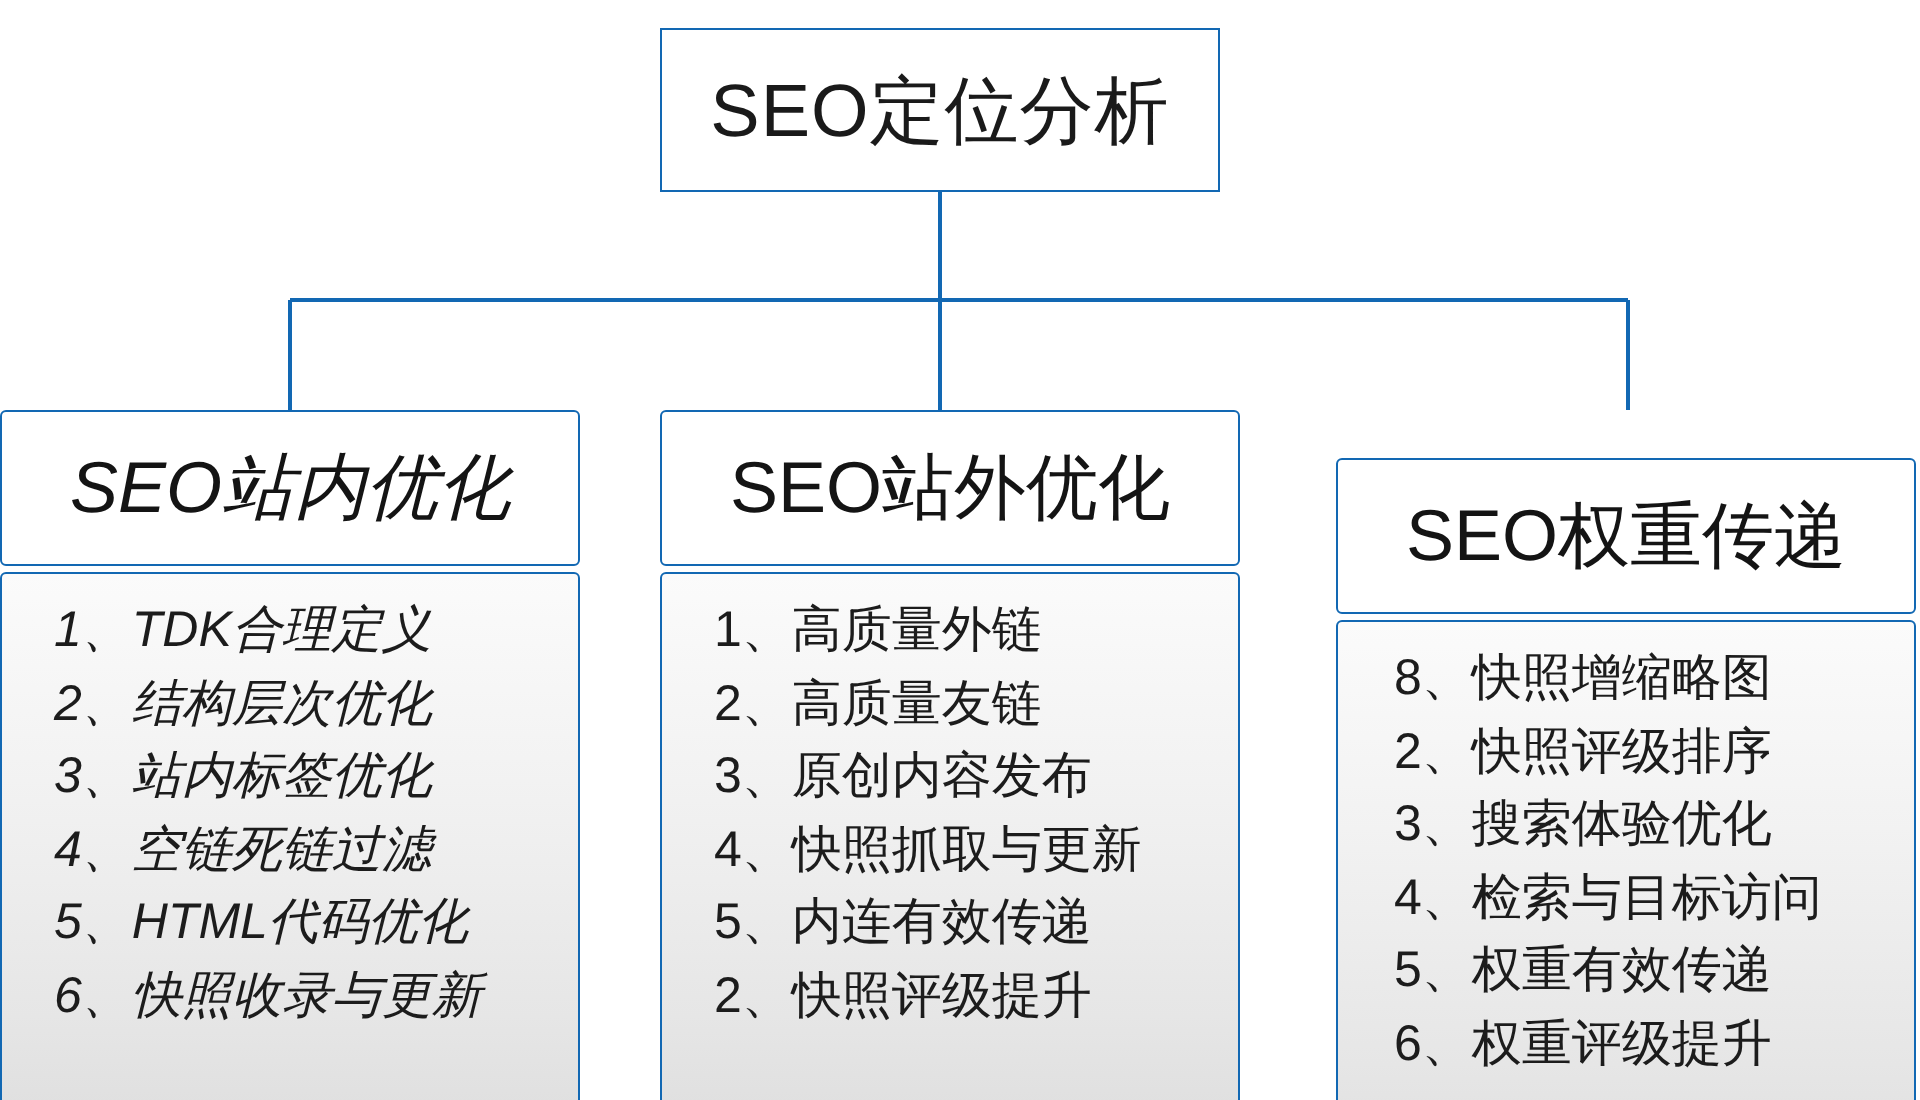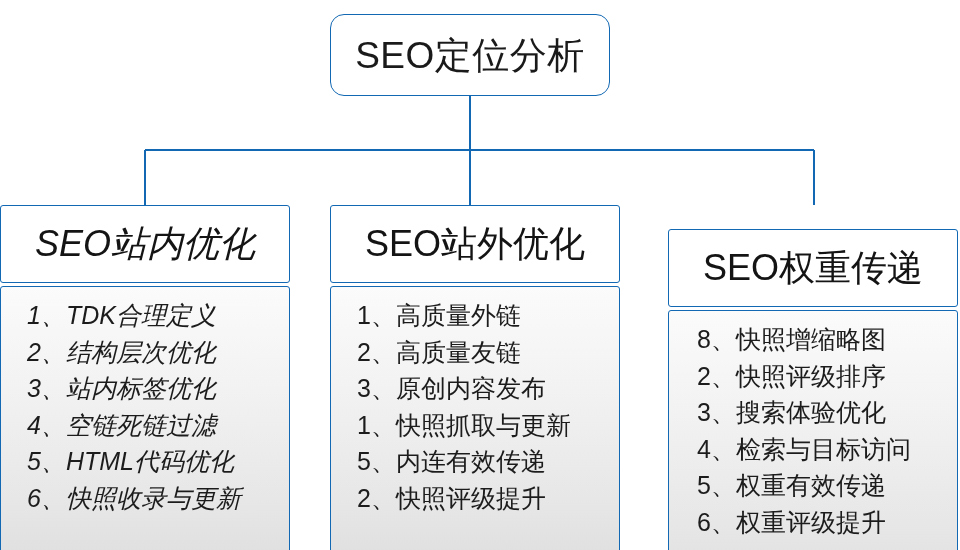--- a/index.html
+++ b/index.html
@@ -32,21 +32,21 @@
 
   
   .title-box {
     position: absolute;
     left: 330px;
     top: 14px;
     width: 280px;
     height: 82px;
     box-sizing: border-box;
     border: 1.6px solid #1268b3;
-    border-radius: 14px;
+    border-radius: 0;
     background: #ffffff;
     display: flex;
     align-items: center;
     justify-content: center;
   }
   .title-text {
     font-size: 37px;
     color: #1a1a1a;
     letter-spacing: 0.5px;
     line-height: 1;
@@ -145,21 +145,21 @@
 
   <div class="column col-2">
     <div class="col-head">
       <span class="col-head-text">SEO站外优化</span>
     </div>
     <div class="col-body">
       <ol>
         <li>1、高质量外链</li>
         <li>2、高质量友链</li>
         <li>3、原创内容发布</li>
-        <li>1、快照抓取与更新</li>
+        <li>4、快照抓取与更新</li>
         <li>5、内连有效传递</li>
         <li>2、快照评级提升</li>
       </ol>
     </div>
   </div>
 
   <div class="column col-3">
     <div class="col-head">
       <span class="col-head-text">SEO权重传递</span>
     </div>

